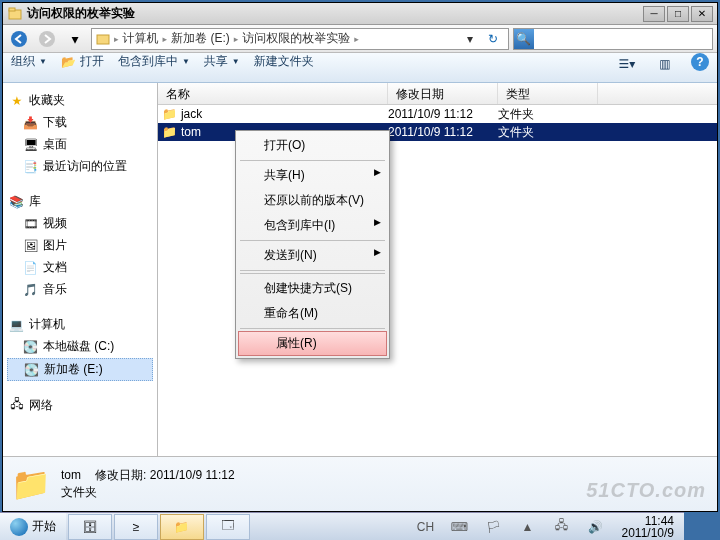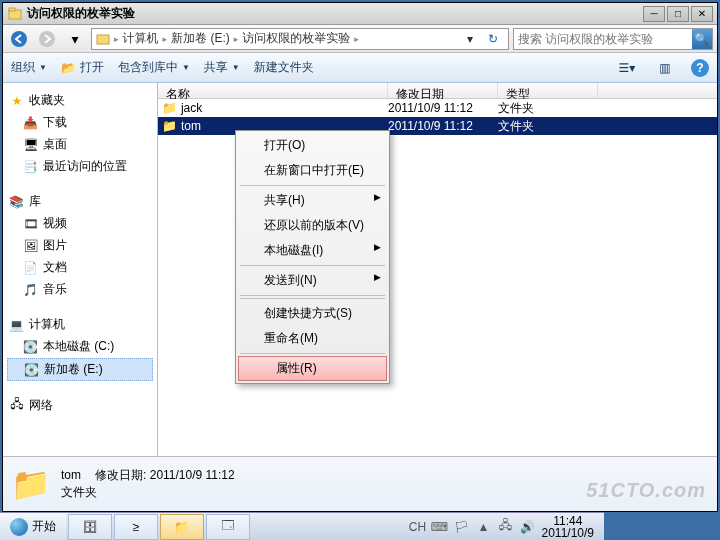--- a/index.html
+++ b/index.html
@@ -15,62 +15,62 @@
 .navbtn.enabled{color:#0a63b0}
 .navbtn.disabled{color:#aaa}
 .addressbar{flex:1;height:22px;background:#fff;border:1px solid #999;display:flex;align-items:center;padding:0 4px;gap:4px}
 .crumb{color:#333}
 .crumb-sep{color:#888;font-size:9px}
 .ab-drop{width:16px;text-align:center;color:#333}
 .refresh{width:22px;text-align:center;color:#0a63b0}
 .searchbox{width:200px;height:22px;background:#fff;border:1px solid #999;display:flex;align-items:center}
 .searchbox input{border:none;outline:none;flex:1;padding:0 4px;color:#888}
 .searchbox .sicon{width:20px;text-align:center;background:linear-gradient(#5aa0e0,#2c6cb0);color:#fff;height:100%;display:flex;align-items:center;justify-content:center}
-.toolbar{height:30px;background:linear-gradient(#f6fbff,#dce8f4);display:flex;align-items:center;padding:0 8px;gap:14px;border-bottom:1px solid #a9c2db}
+.toolbar{height:30px;background:linear-gradient(#f6fbff,#dce8f4);display:flex;align-items:flex-start;padding:0 8px;gap:14px;border-bottom:1px solid #a9c2db}
 .toolbtn{color:#1a3b5d;display:flex;align-items:center;gap:4px}
 .toolbtn .dd{font-size:8px}
 .tbspacer{flex:1}
 .tbicon{width:24px;height:22px;display:flex;align-items:center;justify-content:center;color:#1a3b5d}
 .help{width:18px;height:18px;border-radius:50%;background:#3a8ed8;color:#fff;display:flex;align-items:center;justify-content:center;font-weight:bold}
 .body{flex:1;display:flex;overflow:hidden}
 .sidebar{width:155px;border-right:1px solid #bbb;background:#fff;padding:6px 4px;overflow:auto}
 .tree-item{display:flex;align-items:center;gap:4px;padding:2px 2px;margin:1px 0}
 .tree-item.indent1{padding-left:16px}
 .tree-item .ticon{width:16px;height:16px;display:flex;align-items:center;justify-content:center;font-size:12px}
 .tree-item.sel{background:#cfe3fb;border:1px dotted #7aa7d7}
 .tree-sep{height:12px}
 .star{color:#f0b000}
 .folder-i{color:#f0c060}
 .main{flex:1;display:flex;flex-direction:column}
-.colheader{height:16px;background:linear-gradient(#fdfdfd,#ececec);display:flex;border-bottom:1px solid #ccc}
+.colheader{height:22px;background:linear-gradient(#fdfdfd,#ececec);display:flex;border-bottom:1px solid #ccc}
 .col{padding:3px 8px;border-right:1px solid #ddd}
 .col.c1{width:230px}.col.c2{width:110px}.col.c3{width:100px}.col.c4{flex:1}
 .filelist{flex:1;background:#fff;position:relative}
 .row{display:flex;align-items:center;height:18px;padding:0 4px}
 .row .cell1{width:226px;display:flex;align-items:center;gap:4px}
 .row .cell2{width:110px}
 .row .cell3{width:100px}
 .row.sel{background:#0a246a;color:#fff}
 .ctxmenu{position:absolute;left:235px;top:130px;width:155px;background:linear-gradient(#f8f8f8,#ececec);border:1px solid #949494;box-shadow:3px 3px 6px rgba(0,0,0,.3);padding:2px}
 .mi{padding:4px 10px 4px 26px;position:relative}
 .mi.bold{font-weight:normal}
 .mi .arr{position:absolute;right:6px;top:4px;font-size:9px}
 .msep{height:1px;background:#c0c0c0;margin:2px 2px}
 .mi.hl{background:linear-gradient(#fdd,#f8b6b6);border:1px solid #d07878;padding:3px 9px 3px 37px}
 .detailpane{height:55px;border-top:1px solid #bbb;background:linear-gradient(#f4f8fc,#e9f0f8);display:flex;align-items:center;padding:4px 8px;gap:10px}
 .bigicon{width:40px;height:40px;display:flex;align-items:center;justify-content:center;font-size:32px;color:#f0c060}
 .watermark{position:absolute;right:14px;bottom:38px;color:rgba(120,120,120,.35);font-size:20px;font-style:italic;font-weight:bold;letter-spacing:1px}
-.taskbar{position:absolute;left:0;bottom:0;width:604px;height:28px;background:linear-gradient(#e8eef6,#c6d4e6);border-top:1px solid #88a;display:flex;align-items:center}
+.taskbar{position:absolute;left:0;bottom:0;width:684px;height:28px;background:linear-gradient(#e8eef6,#c6d4e6);border-top:1px solid #88a;display:flex;align-items:center}
 .start{height:28px;padding:0 10px;display:flex;align-items:center;gap:4px;background:linear-gradient(#f4f8fc,#d4e0ee)}
 .orb{width:18px;height:18px;border-radius:50%;background:radial-gradient(circle at 30% 30%,#8cd0f0,#0a63b0);display:flex;align-items:center;justify-content:center}
 .tbtn{width:44px;height:26px;border:1px solid #a9bdd6;background:linear-gradient(#f2f7fd,#dbe6f3);margin-left:2px;display:flex;align-items:center;justify-content:center}
 .tbtn.active{background:linear-gradient(#fff3d6,#f6d98e);border-color:#caa75a}
-.tray{margin-left:auto;display:flex;align-items:center;gap:6px;padding:0 6px}
+.tray{margin-left:auto;display:flex;align-items:center;gap:18px;padding:0 6px}
 .trayicon{width:16px;height:16px;display:flex;align-items:center;justify-content:center;color:#555}
-.clock{text-align:center;font-size:11px;line-height:12px;padding-right:4px}
+.clock{text-align:right;font-size:11px;line-height:12px;padding-right:4px}
 svg{display:block}
 </style>
 </head>
 <body>
 
 <div class="window">
 
   <div class="titlebar">
     <span class="icon">
         <svg width="14" height="14">
@@ -111,21 +111,20 @@
       <span class="crumb-sep">▸</span>
       <span class="crumb">新加卷 (E:)</span>
       <span class="crumb-sep">▸</span>
       <span class="crumb">访问权限的枚举实验</span>
       <span class="crumb-sep">▸</span>
       <span style="flex:1"></span>
       <span class="ab-drop">▾</span>
       <span class="refresh">↻</span>
     </div>
     <div class="searchbox">
-      <input placeholder="搜索 访问权限的枚举实验" style="">
       <span class="sicon">🔍</span>
     </div>
   </div>
 
   <div class="toolbar">
     <span class="toolbtn">
         <span>组织</span>
         <span class="dd">▼</span>
       </span>
     <span class="toolbtn">
@@ -240,25 +239,24 @@
     <div>
       <div><span style="margin-right:14px">tom</span><span>修改日期:</span> <span>2011/10/9 11:12</span></div>
       <div>文件夹</div>
     </div>
   </div>
 
 </div>
 
 <div class="ctxmenu">
   <div class="mi bold">打开(O)</div>
-  <div class="mi">在新窗口中打开(E)</div>
   <div class="msep"></div>
   <div class="mi"><span>共享(H)</span><span class="arr">▶</span></div>
   <div class="mi">还原以前的版本(V)</div>
-  <div class="mi"><span>本地磁盘(I)</span><span class="arr">▶</span></div>
+  <div class="mi"><span>包含到库中(I)</span><span class="arr">▶</span></div>
   <div class="msep"></div>
   <div class="mi"><span>发送到(N)</span><span class="arr">▶</span></div>
   <div class="msep"></div>
   <div class="msep"></div>
   <div class="mi">创建快捷方式(S)</div>
   <div class="mi">重命名(M)</div>
   <div class="msep"></div>
   <div class="mi hl">属性(R)</div>
 </div>
 

